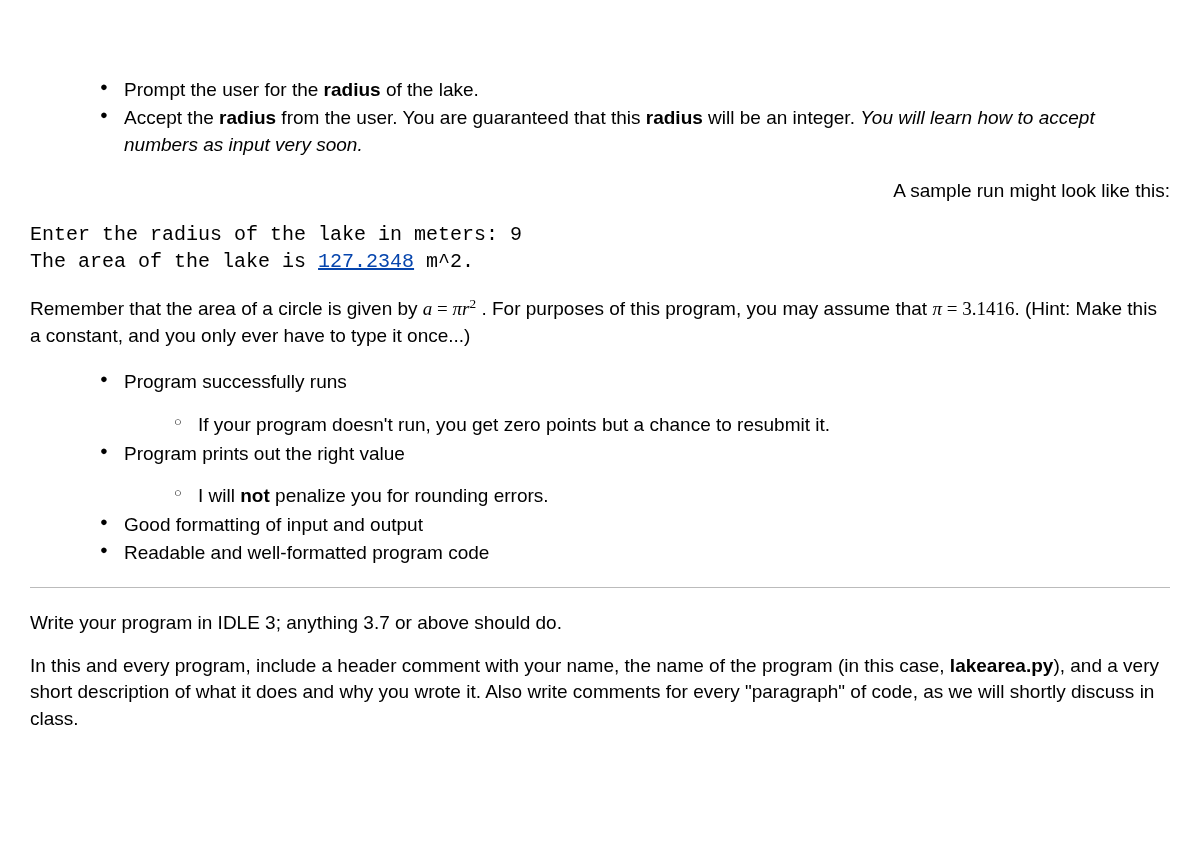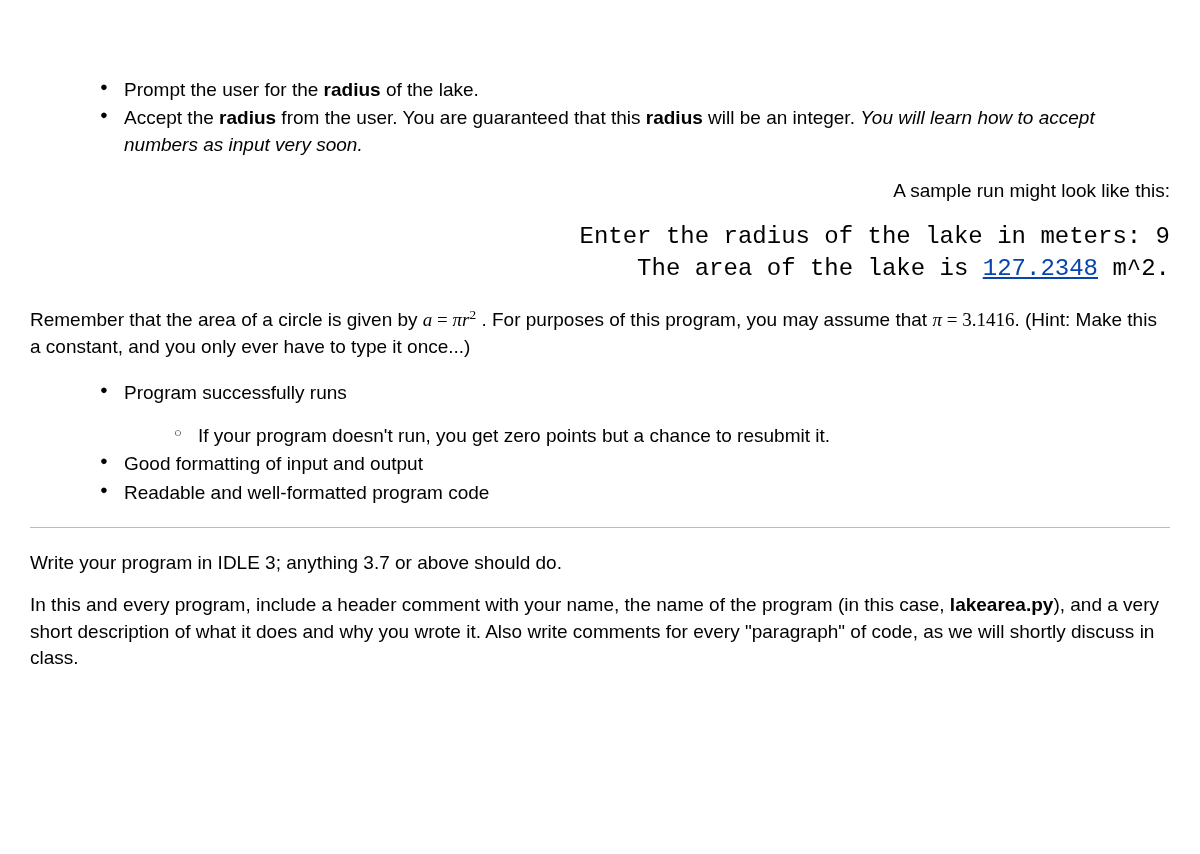--- a/index.html
+++ b/index.html
@@ -56,25 +56,24 @@
       left: 0;
       top: 1px;
       font-size: 13px;
     }
     .sample-intro {
       margin-bottom: 16px;
       text-align: right;
     }
     .code-block {
       font-family: "Courier New", Courier, monospace;
-      font-size: 24px;
+      font-size: 20px;
       line-height: 1.35;
       margin-bottom: 20px;
       white-space: pre;
-      text-align: right;
     }
     .code-link {
       color: #0645ad;
       text-decoration: underline;
     }
     .remember-para {
       margin-bottom: 20px;
     }
     .math-var {
       font-family: "Times New Roman", Times, serif;
@@ -132,20 +131,28 @@
 <ul class="bullet-list">
   <li>
     <span>Program successfully runs</span>
     <ul class="sub-list">
       <li>
         <span>If your program doesn't run, you get zero points but a chance to resubmit it.</span>
       </li>
     </ul>
   </li>
   <li>
+    <span>Program prints out the right value</span>
+    <ul class="sub-list">
+      <li>
+        <span>I will </span><b>not</b><span> penalize you for rounding errors.</span>
+      </li>
+    </ul>
+  </li>
+  <li>
     <span>Good formatting of input and output</span>
   </li>
   <li>
     <span>Readable and well-formatted program code</span>
   </li>
 </ul>
 
 <hr class="divider">
 
 <div class="final-para">Write your program in IDLE 3; anything 3.7 or above should do.</div>

